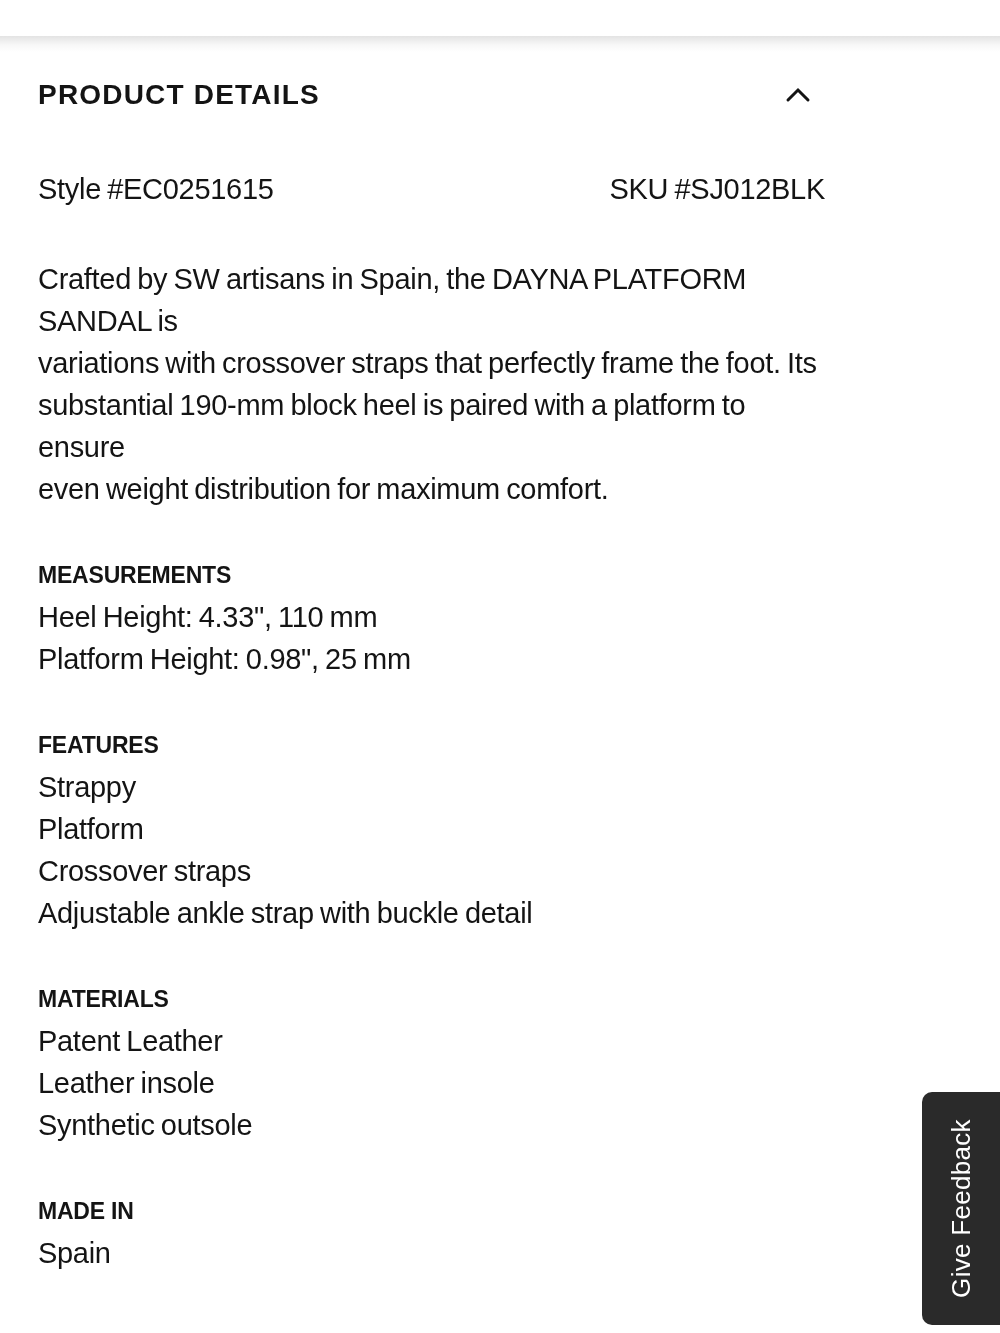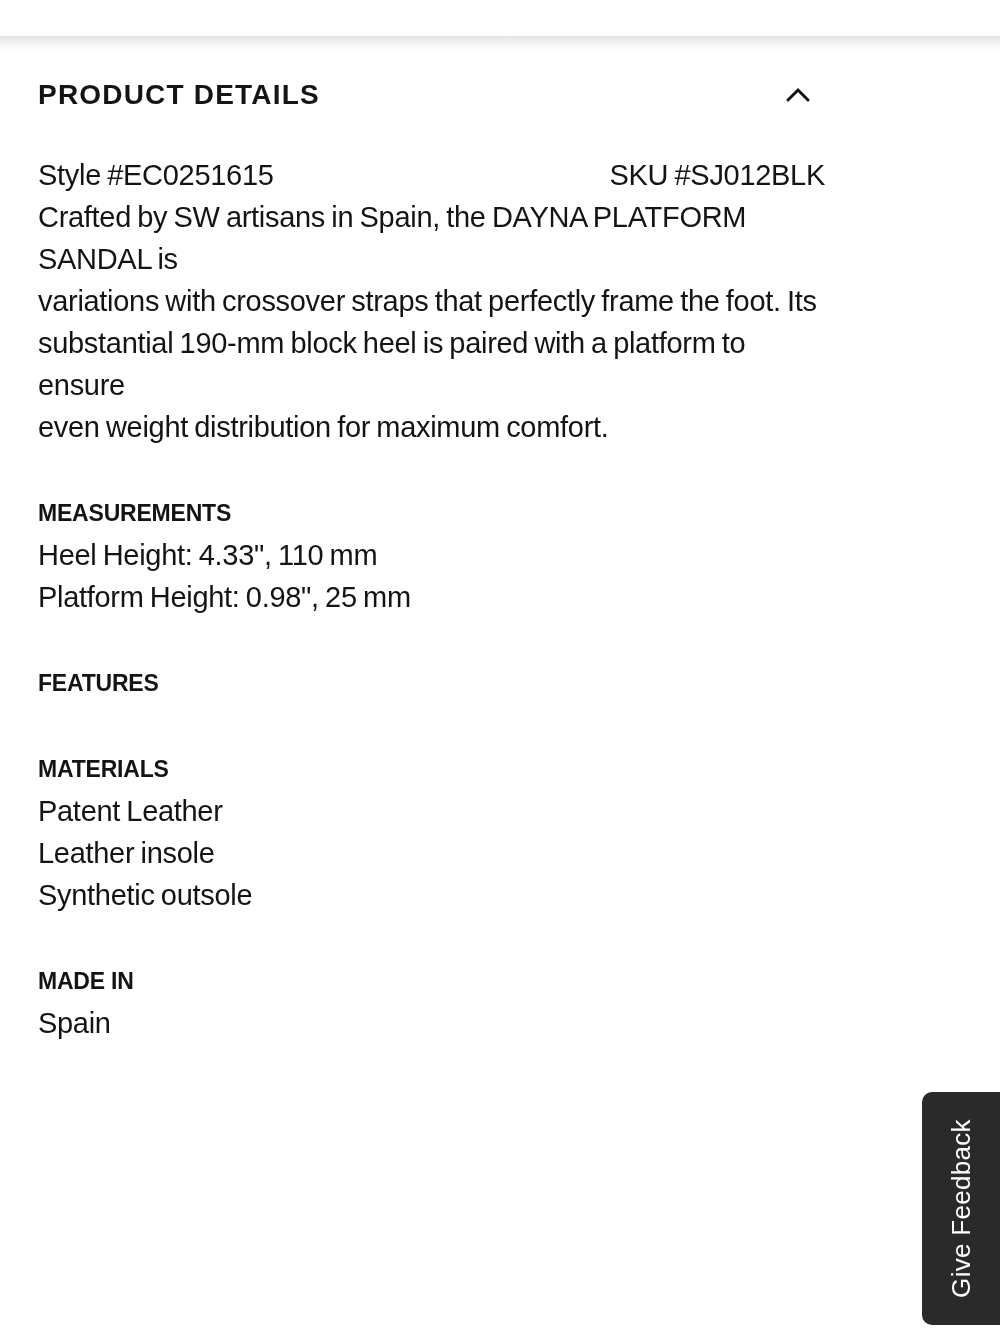--- a/index.html
+++ b/index.html
@@ -33,33 +33,33 @@
     font-size: 28px;
     font-weight: 700;
     letter-spacing: 1.2px;
     line-height: 42px;
   }
   .collapse-btn {
     background: none; border: none; padding: 0 14px;
     cursor: pointer; display: flex; align-items: center;
   }
   .meta-row {
-    margin-top: 38px;
+    margin-top: 52px;
     display: flex;
     justify-content: space-between;
     align-items: center;
     height: 42px;
   }
   .body-text, .line {
     font-size: 29px;
     line-height: 42px;
     letter-spacing: -0.3px;
     word-spacing: -1.5px;
   }
-  .description { }
+  .description { margin-top: 48px; }
   .block-heading {
     font-size: 23px;
     font-weight: 700;
     line-height: 42px;
     letter-spacing: -0.2px;
     margin-top: 44px;
   }
   .note { margin-top: 42px; }
   .feedback-tab {
     position: absolute;
@@ -111,20 +111,26 @@
   <div class="block-heading">MEASUREMENTS</div>
   <div>
       <div class="line">Heel Height: 4.33", 110 mm</div>
       <div class="line">Platform Height: 0.98", 25 mm</div>
     </div>
 
   <div class="note">
     </div>
 
   <div class="block-heading">FEATURES</div>
+  <div>
+      <div class="line">Strappy</div>
+      <div class="line">Platform</div>
+      <div class="line">Crossover straps</div>
+      <div class="line">Adjustable ankle strap with buckle detail</div>
+    </div>
 
   <div class="block-heading">MATERIALS</div>
   <div>
       <div class="line">Patent Leather</div>
       <div class="line">Leather insole</div>
       <div class="line">Synthetic outsole</div>
     </div>
 
   <div class="block-heading">MADE IN</div>
   <div>

